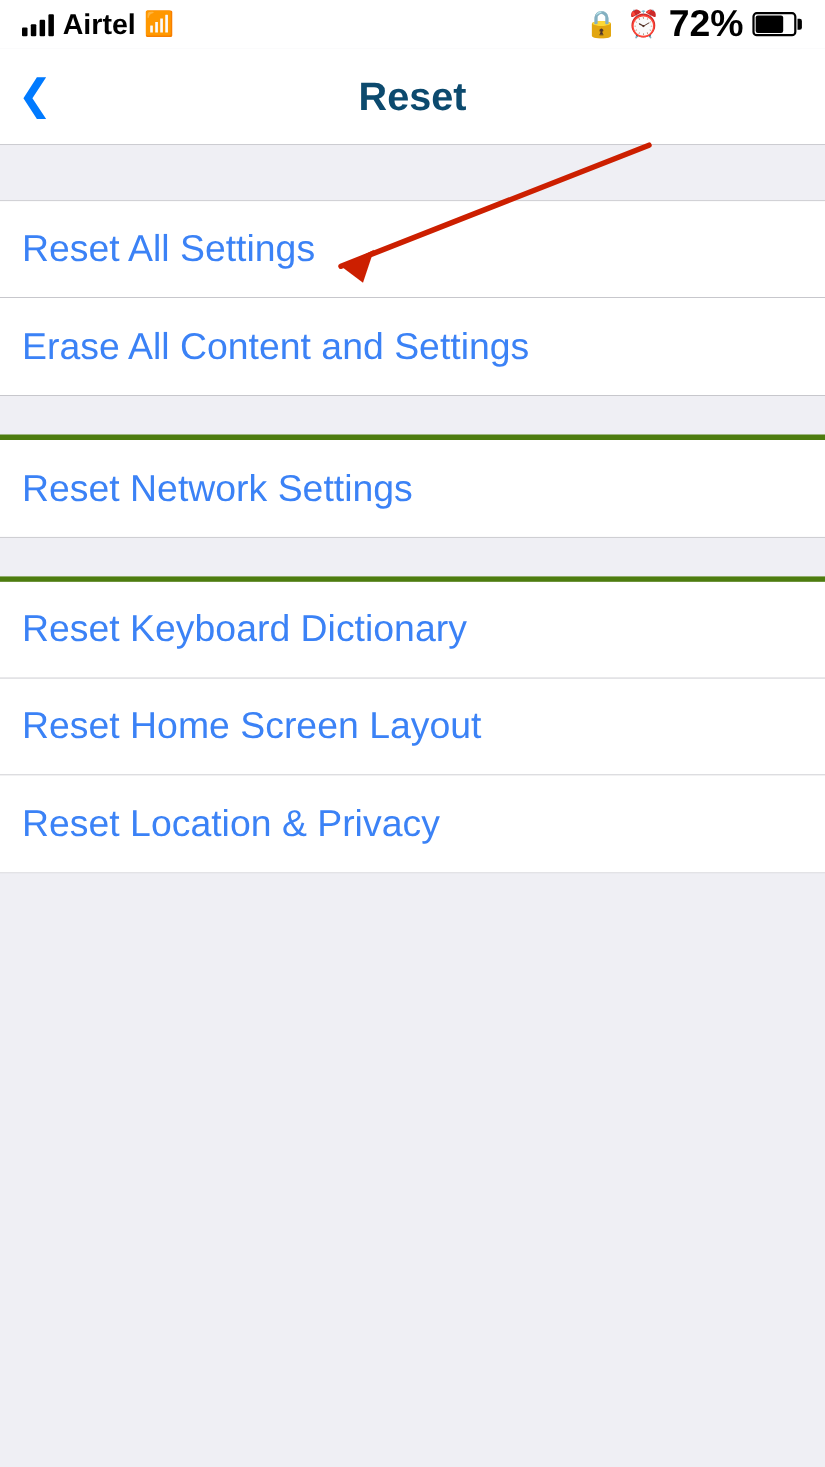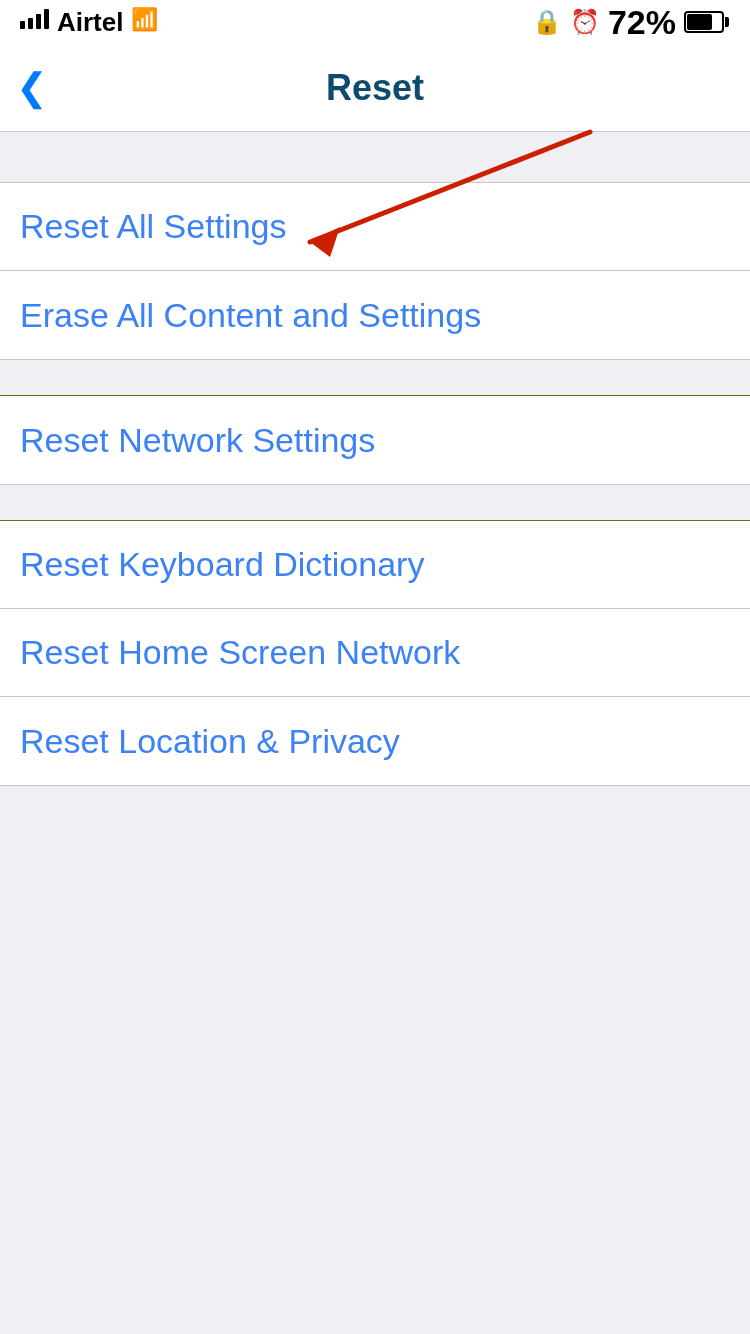--- a/index.html
+++ b/index.html
@@ -20,20 +20,21 @@
       display: flex;
       align-items: center;
       justify-content: space-between;
       padding: 0 20px;
       font-size: 28px;
       font-weight: 600;
     }
 
     .status-left {
       display: flex;
+      align-items: center;
       gap: 8px;
       font-size: 26px;
       font-weight: 600;
     }
 
     .signal-bars {
       display: flex;
       align-items: flex-end;
       gap: 3px;
       height: 22px;
@@ -149,21 +150,21 @@
 
     
     .section-gap {
       height: 35px;
       background: #efeff4;
     }
 
     
     .menu-group {
       background: #fff;
-      border-top: 1px solid #4d7c0f;
+      border-top: 5px solid #4d7c0f;
       border-bottom: 1px solid #c7c7cc;
     }
 
     .menu-item {
       display: flex;
       align-items: center;
       padding: 0 20px;
       height: 88px;
       background: #fff;
       border-bottom: 1px solid #c7c7cc;
@@ -255,20 +256,20 @@
   </div>
 </div>
 
 <div class="section-gap"></div>
 
 <div class="menu-group">
   <div class="menu-item">
     <span class="menu-item-label">Reset Keyboard Dictionary</span>
   </div>
   <div class="menu-item">
-    <span class="menu-item-label">Reset Home Screen Network</span>
+    <span class="menu-item-label">Reset Home Screen Layout</span>
   </div>
   <div class="menu-item">
     <span class="menu-item-label">Reset Location &amp; Privacy</span>
   </div>
 </div>
 
 <div class="page-bottom"></div>
 
 </body></html>

